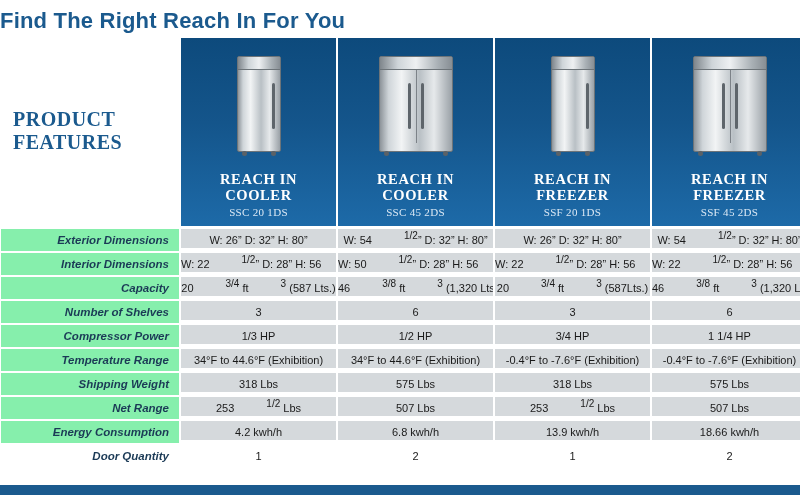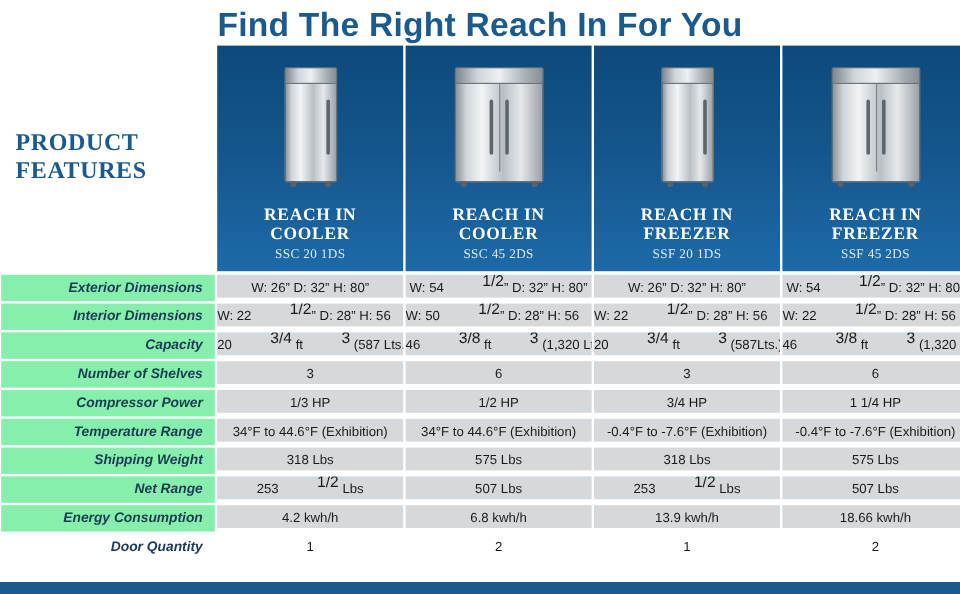--- a/index.html
+++ b/index.html
@@ -11,23 +11,23 @@
     overflow: hidden;
   }
   #page {
     position: relative;
     width: 800px; height: 495px;
     background: #ffffff;
   }
 
   
   .title {
-    text-align: center;
+    text-align: left;
     color: #1b5a8e;
-    font-size: 28px;
+    font-size: 22px;
     font-weight: bold;
     letter-spacing: .2px;
     padding-top: 4px;
     height: 38px;
     line-height: 34px;
   }
 
   
   .grid {
     display: grid;
@@ -149,21 +149,21 @@
     background: #d5d9dc;
     color: #1a1a1a;
     font-size: 11px;
     text-align: center;
     height: 19px;
     line-height: 22px;
     white-space: nowrap;
     overflow: hidden;
   }
   .val.light { background: #ffffff; }
-  sup { font-size: 13px; vertical-align: super; line-height: 0; padding-left: 32px; }
+  sup { font-size: 10px; vertical-align: super; line-height: 0; padding-left: 32px; }
   .bottom-band {
     position: absolute;
     left: 0; right: 0; bottom: 0;
     height: 10px;
     background: #1b5a8e;
   }
 </style>
 </head>
 <body>
 

